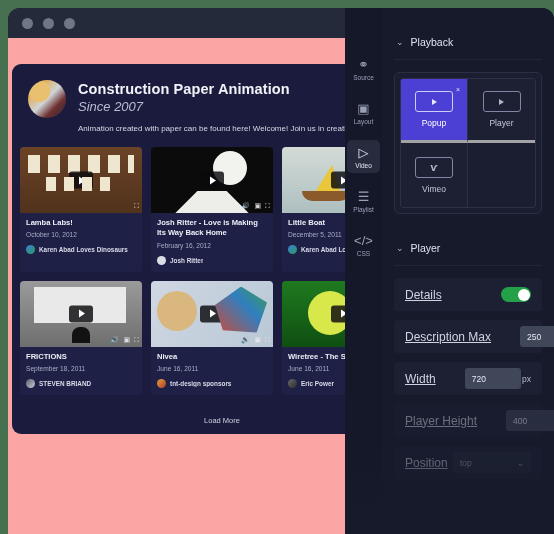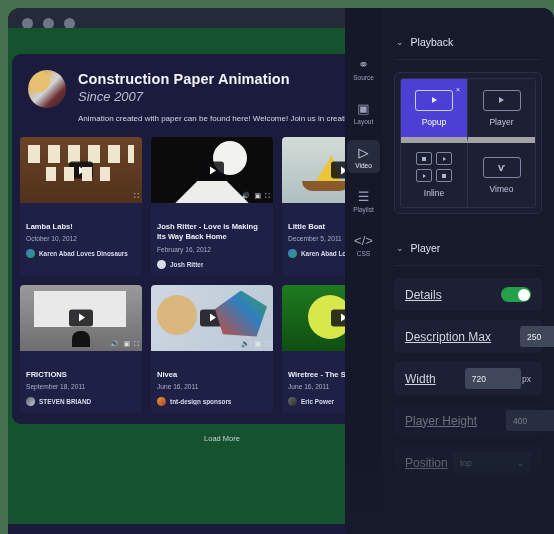--- a/index.html
+++ b/index.html
@@ -23,23 +23,23 @@
     position: absolute; left: 0; top: 0;
     width: 546px; height: 30px;
     background: #252a3a;
     display: flex; align-items: center;
     padding-left: 14px; gap: 10px;
   }
   .dot { width: 11px; height: 11px; border-radius: 50%; background: #6e7687; }
 
   
   #content-area {
-    position: absolute; left: 0; top: 20px;
+    position: absolute; left: 0; top: 30px;
     width: 456px; height: 496px;
-    background: #14532d;
+    background: #fca5a5;
     overflow: hidden;
   }
   #page-card {
     position: absolute;
     left: 4px; top: 26px;
     width: 420px; height: 370px;
     background: #1b1c3d;
     border-radius: 9px;
   }
 
@@ -78,21 +78,21 @@
     border-top: 4px solid transparent;
     border-bottom: 4px solid transparent;
     margin-left: 2px;
   }
   .thumb-ctrls {
     position: absolute; right: 3px; bottom: 3px;
     display: flex; gap: 4px; align-items: center;
     color: #e8e8ef; font-size: 7px;
   }
   .ctrl { opacity: .9; }
-  .card-body { padding: 19px 6px 7px 6px; }
+  .card-body { padding: 5px 6px 7px 6px; }
   .card-title { font-size: 7.6px; font-weight: bold; color: #eceef6; line-height: 1.35; }
   .card-date { font-size: 6.6px; color: #a9adc6; margin-top: 3px; }
   .card-author { display: flex; align-items: center; gap: 4px; margin-top: 7px; }
   .author-pic { width: 9px; height: 9px; border-radius: 50%; flex: 0 0 9px; }
   .author-name { font-size: 6.4px; font-weight: bold; color: #d8dbe9; white-space: nowrap; overflow: hidden; }
 
   
   .t1 { background: linear-gradient(#6b4327, #51321c); }
   .t1::before { content:""; position:absolute; left:8px; top:8px; width:106px; height:18px;
     background: repeating-linear-gradient(90deg,#efe6cf 0 12px, transparent 12px 20px); }
@@ -175,21 +175,21 @@
   }
   #mode-grid {
     display: grid; grid-template-columns: 1fr 1fr;
     border: 1px solid #2c3149; border-radius: 3px; overflow: hidden;
   }
   .mode-tile {
     height: 64px;
     display: flex; flex-direction: column;
     align-items: center; justify-content: center; gap: 6px;
     border-right: 1px solid #2c3149;
-    border-bottom: 6px solid #a3a3a3;
+    border-bottom: 3px solid #a3a3a3;
     position: relative;
     background: #1c2032;
   }
   .mode-tile:nth-child(2n) { border-right: none; }
   .mode-tile:nth-child(n+3) { border-bottom: none; }
   .mode-tile.selected { background: #4b3fd4; }
   .mode-label { font-size: 8.5px; color: #c3c8db; }
   .mode-tile.selected .mode-label { color: #fff; }
   .screen {
     width: 38px; height: 21px;
@@ -456,37 +456,20 @@
             <span class="mode-label">Popup</span>
           </div>
 
           <div class="mode-tile">
             <span class="screen">
                 <i></i>
               </span>
             <span class="mode-label">Player</span>
           </div>
 
-          <div class="mode-tile">
-            <span class="mini-grid">
-              <span class="mini sq">
-                  <i></i>
-                </span>
-              <span class="mini">
-                  <i></i>
-                </span>
-              <span class="mini">
-                  <i></i>
-                </span>
-              <span class="mini sq">
-                  <i></i>
-                </span>
-            </span>
-            <span class="mode-label">Inline</span>
-          </div>
 
           <div class="mode-tile">
             <span class="screen">
               <span class="vimeo-v">ѵ</span>
             </span>
             <span class="mode-label">Vimeo</span>
           </div>
 
         </div>
       </div>

